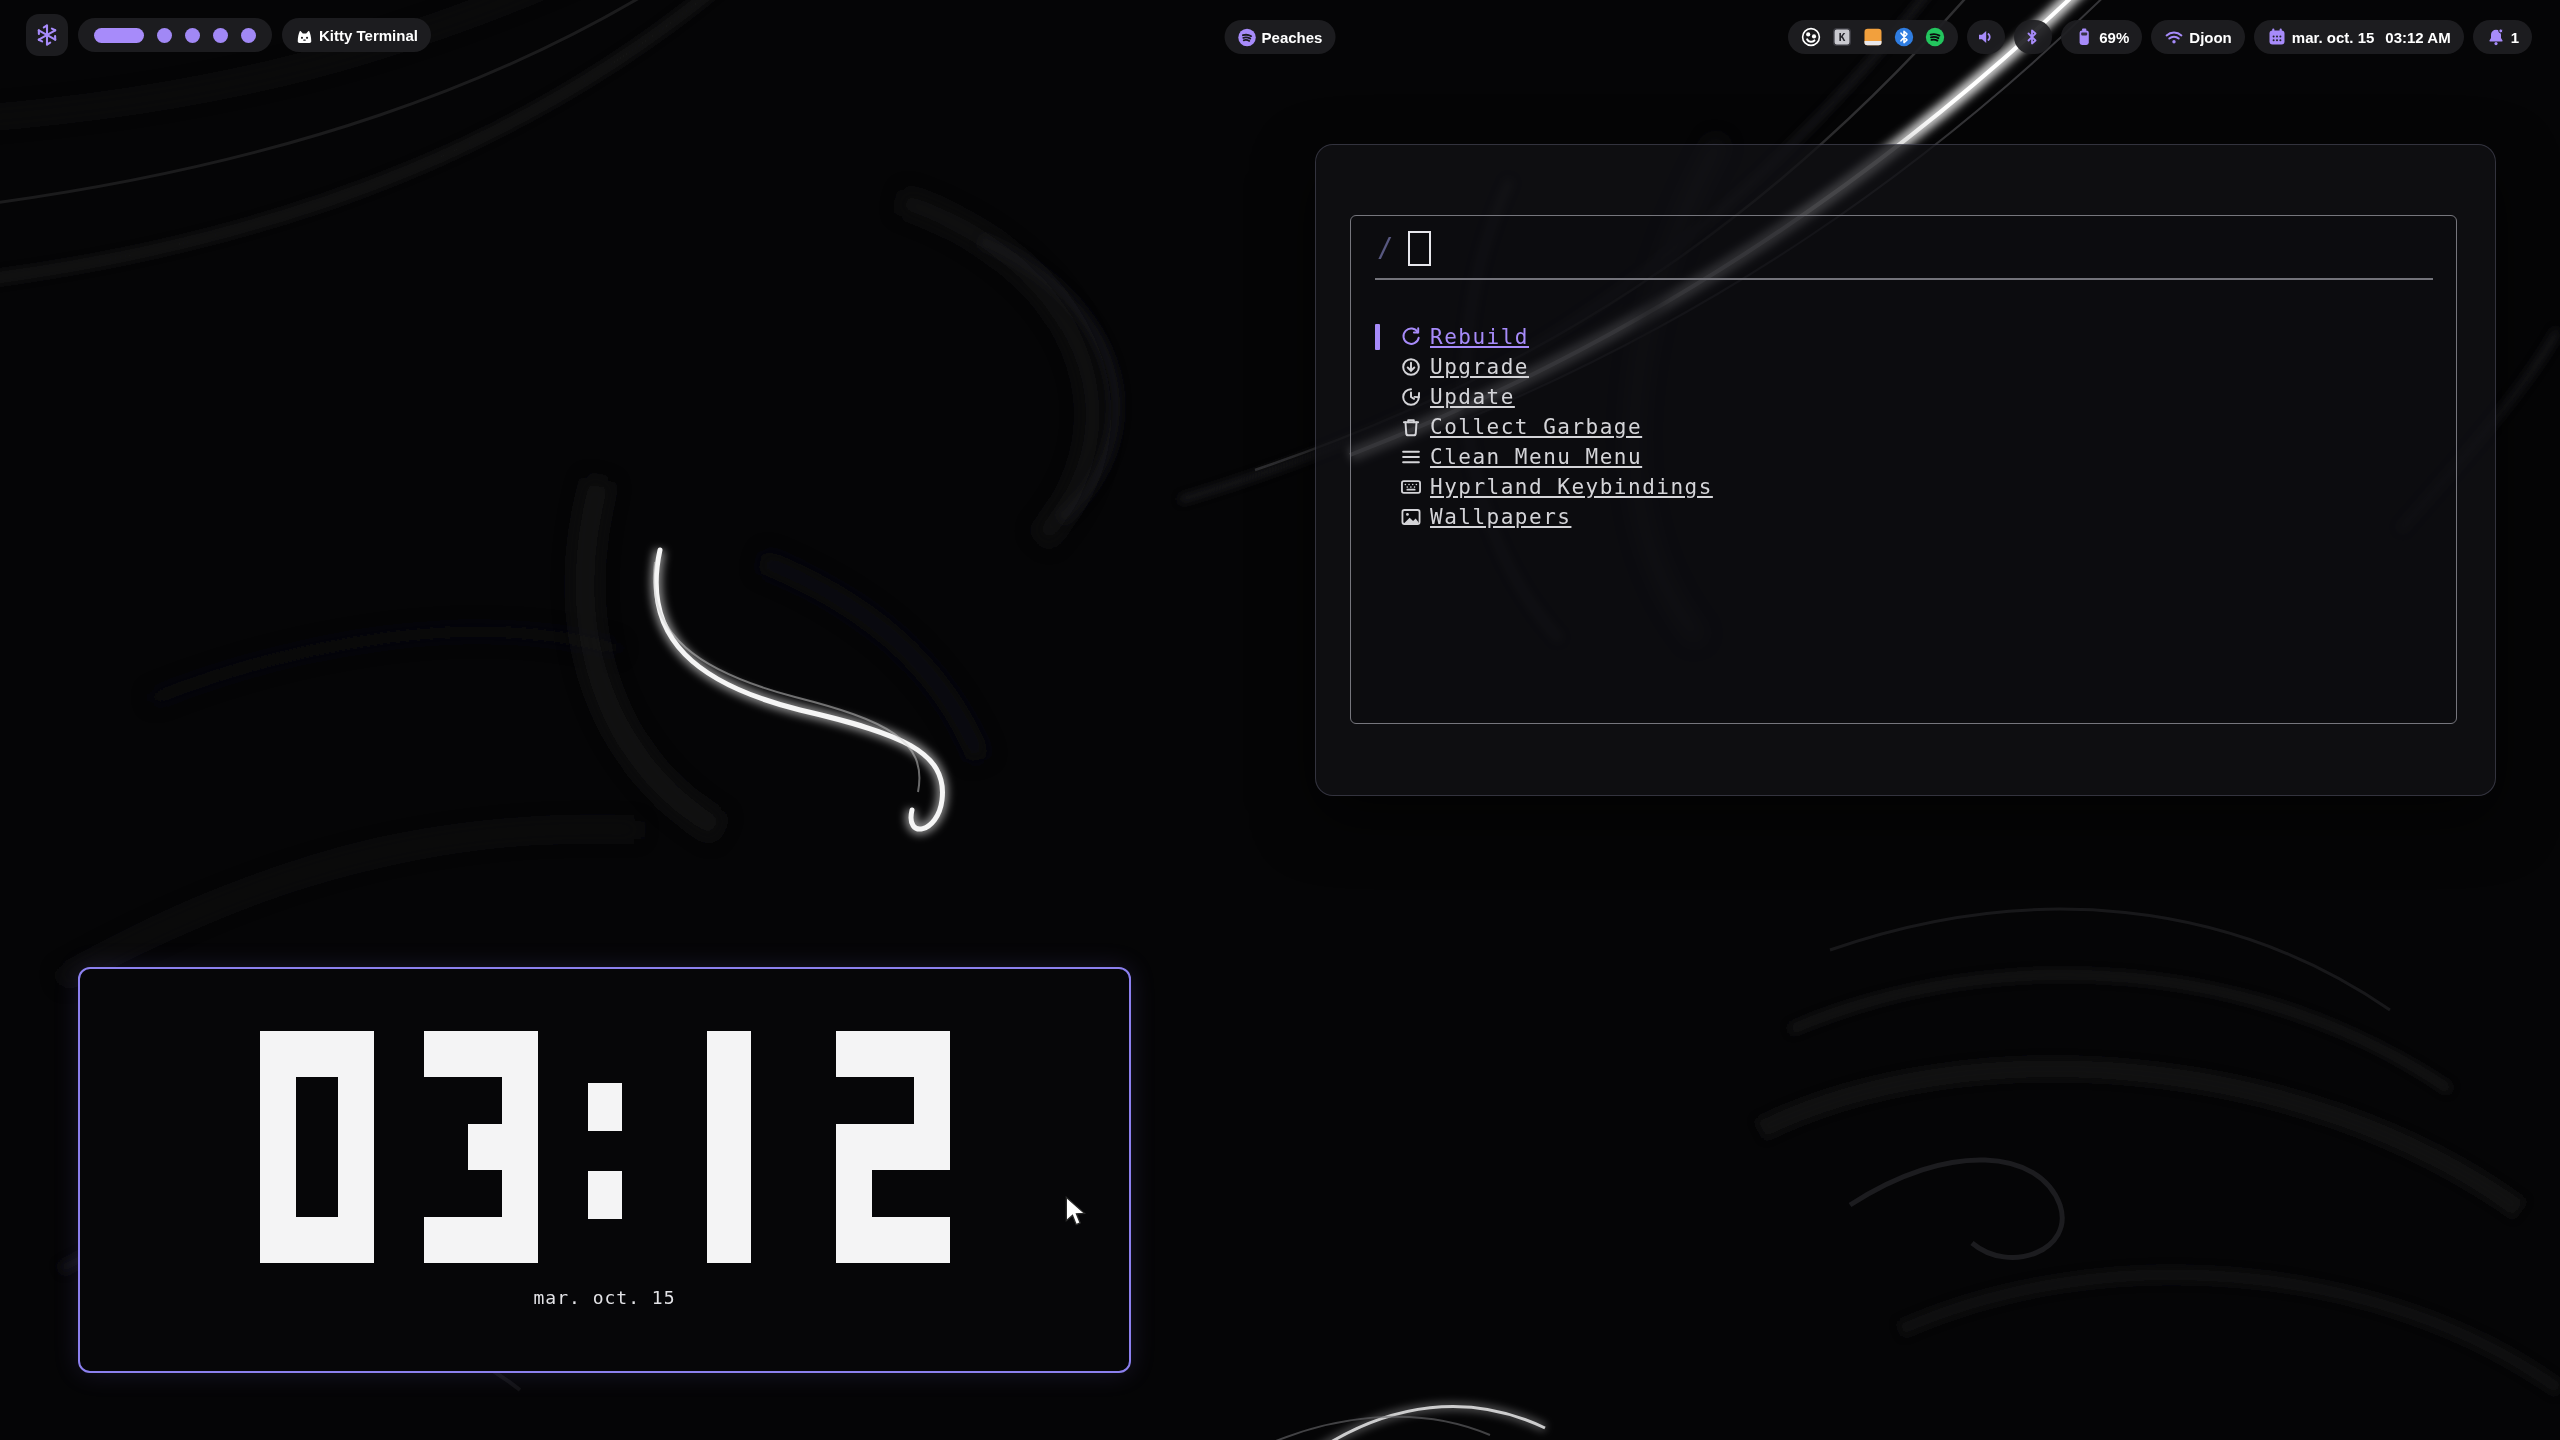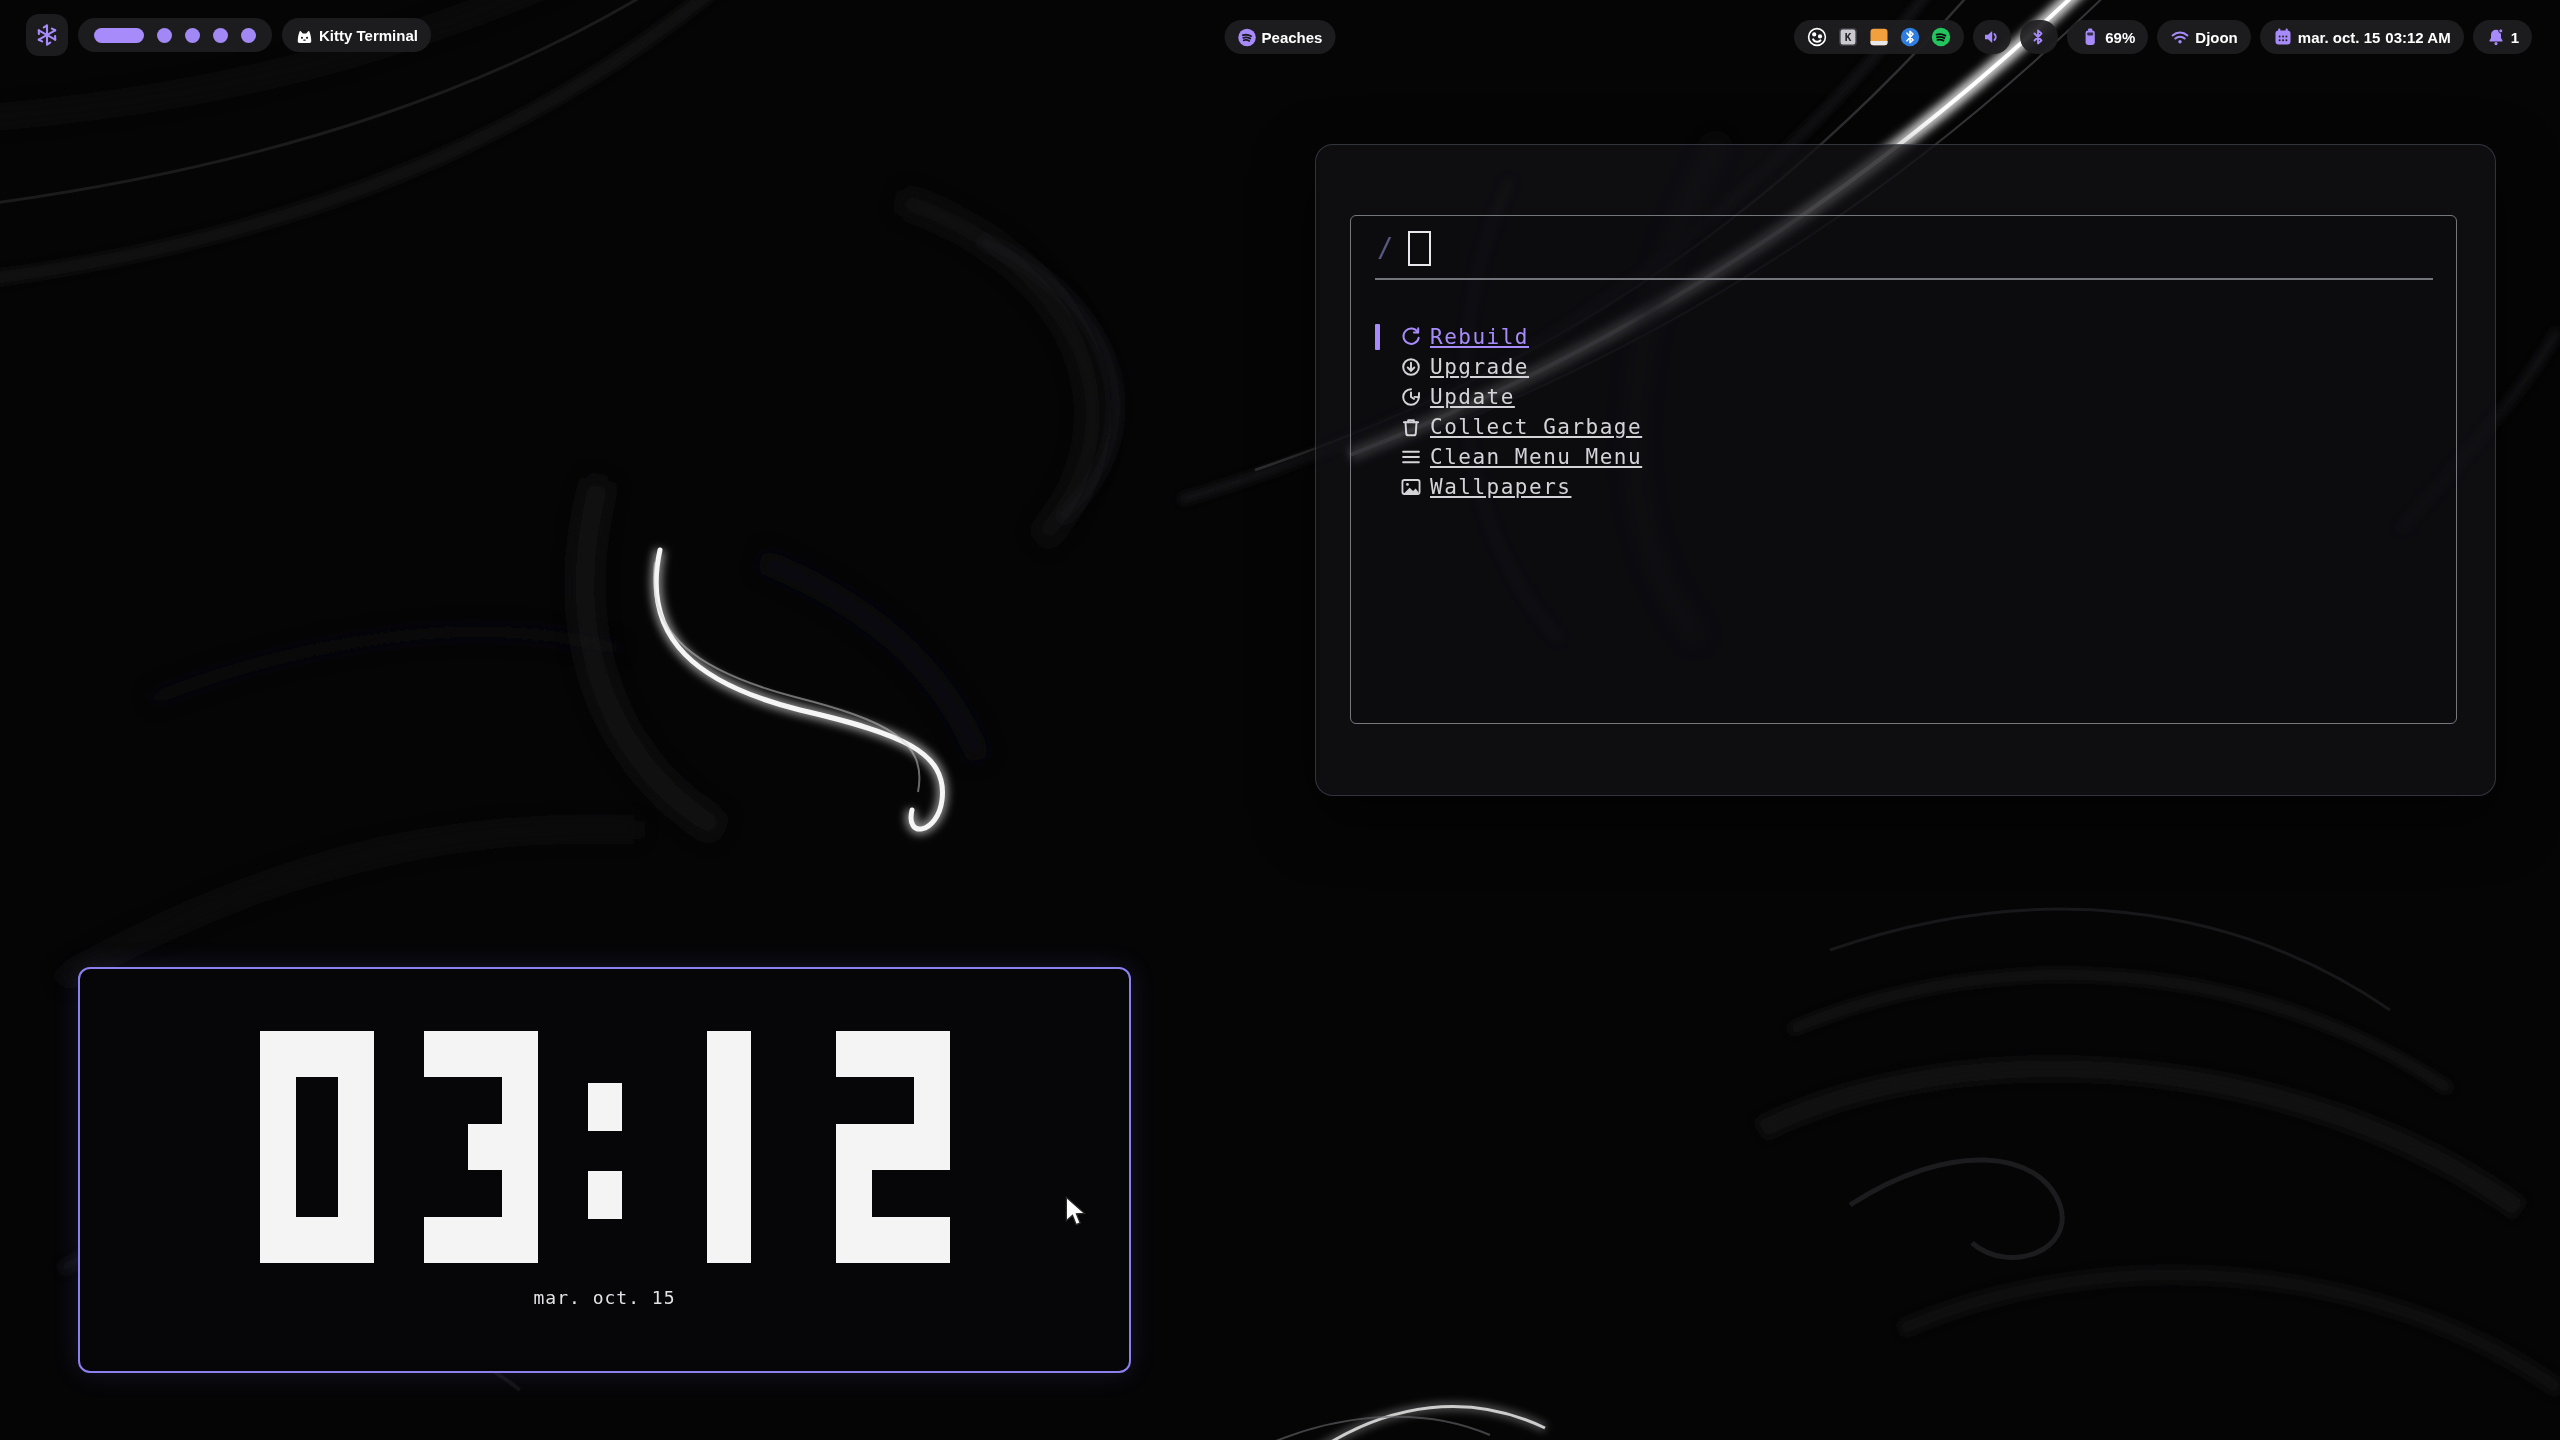--- a/index.html
+++ b/index.html
@@ -13,21 +13,21 @@
         font-size:15px;font-weight:bold;white-space:nowrap;}
   .pill svg{display:block;}
   #bar-left{position:absolute;left:26px;top:14px;display:flex;align-items:center;gap:10px;height:42px;}
   #nix-pill{width:42px;height:42px;padding:0;justify-content:center;border-radius:13px;}
   #bar-center{position:absolute;top:20px;left:50%;transform:translateX(-50%);text-align:center;}
   #bar-right{position:absolute;right:28px;top:20px;display:flex;align-items:center;gap:9px;}
   .icon-pill{padding:0 9px;justify-content:center;}
   .ws-active{width:50px;height:15px;border-radius:8px;background:#a78bfa;display:inline-block;}
   .ws-dot{width:15px;height:15px;border-radius:50%;background:#a188f5;display:inline-block;}
   #workspaces{gap:13px;padding:0 16px;}
-  .dt-gap{}
+  .dt-gap{margin-left:6px;}
   
   #launcher{position:absolute;left:1315px;top:144px;width:1179px;height:650px;
             background:rgba(17,17,20,.78);border:1px solid rgba(140,140,170,.30);
             border-radius:18px;box-shadow:0 22px 60px rgba(0,0,0,.6);}
   #launcher-inner{position:absolute;left:34px;top:70px;width:1105px;height:507px;
             border:1px solid #76767d;border-radius:6px;background:rgba(8,8,10,.25);}
   #search-row{position:absolute;left:26px;top:12px;display:flex;align-items:center;
             font-family:"DejaVu Sans Mono",monospace;font-size:27px;color:#585880;}
   #search-cursor{width:19px;height:31px;border:2px solid #e7e7ec;margin-left:15px;margin-top:3px;display:inline-block;}
   #search-sep{position:absolute;left:24px;right:23px;top:62px;height:2px;background:#73737a;}
@@ -316,20 +316,38 @@
             <svg viewBox="0 0 18 18" fill="none" stroke="currentColor" stroke-width="1.7" stroke-linecap="round">
               <line x1="2.6" y1="4.7" x2="15.4" y2="4.7"></line>
               <line x1="2.6" y1="9" x2="15.4" y2="9"></line>
               <line x1="2.6" y1="13.3" x2="15.4" y2="13.3"></line>
             </svg>
           </span>
           <span>Clean Menu Menu</span>
         </div>
         <div class="l-row">
           <span class="l-icon">
+            <svg viewBox="0 0 18 18" fill="none" stroke="currentColor" stroke-width="1.5" stroke-linecap="round">
+              <rect x="1.6" y="4.2" width="14.8" height="9.6" rx="1.5"></rect>
+              <line x1="6" y1="11.2" x2="12" y2="11.2"></line>
+              <g fill="currentColor" stroke="none">
+                <circle cx="4.4" cy="7" r=".65"></circle>
+                <circle cx="7.4" cy="7" r=".65"></circle>
+                <circle cx="10.4" cy="7" r=".65"></circle>
+                <circle cx="13.4" cy="7" r=".65"></circle>
+                <circle cx="5.9" cy="9.1" r=".65"></circle>
+                <circle cx="8.9" cy="9.1" r=".65"></circle>
+                <circle cx="11.9" cy="9.1" r=".65"></circle>
+              </g>
+            </svg>
+          </span>
+          <span>Hyprland Keybindings</span>
+        </div>
+        <div class="l-row">
+          <span class="l-icon">
             <svg viewBox="0 0 18 18" fill="none" stroke="currentColor" stroke-width="1.5" stroke-linejoin="round">
               <rect x="2" y="3.3" width="14" height="11.4" rx="1.6"></rect>
               <circle cx="6.1" cy="6.9" r="1.15" fill="currentColor" stroke="none"></circle>
               <path d="M3.4 14.2 L7.9 9.6 L10.7 12.2 L12.8 10.2 L15 13 L15 14.2 Z" fill="currentColor" stroke="none"></path>
             </svg>
           </span>
           <span>Wallpapers</span>
         </div>
       </div>
   </div>

